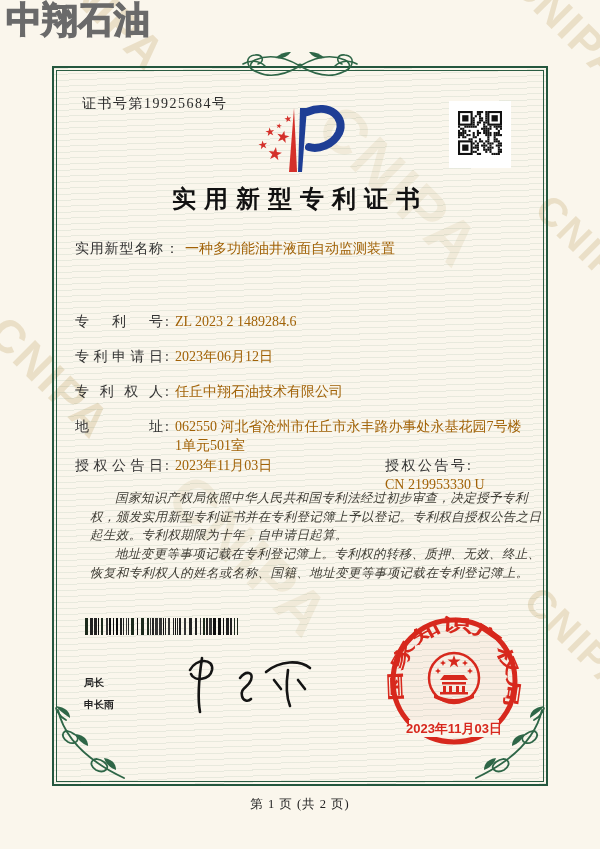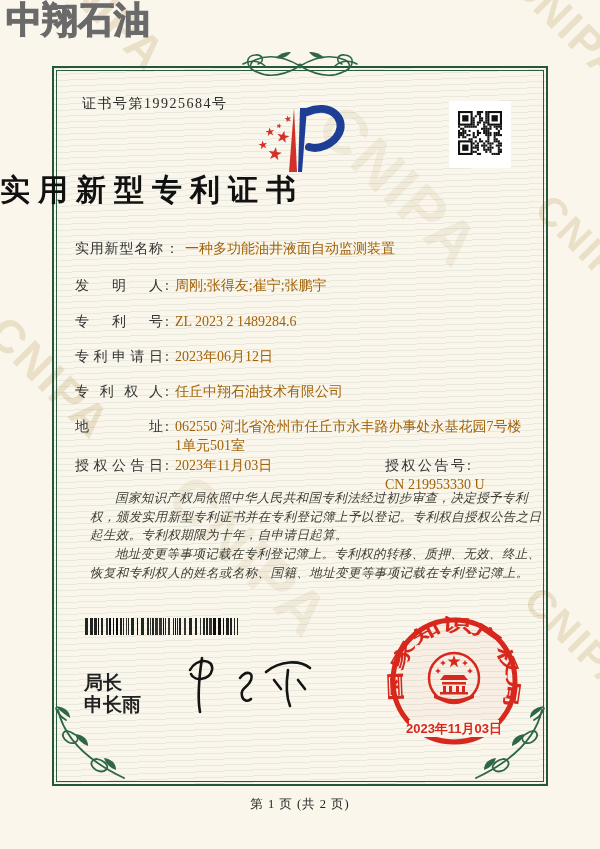--- a/index.html
+++ b/index.html
@@ -33,41 +33,41 @@
   }
   .frame::before {
     content:""; position:absolute; inset:2px; border:1px solid #2a5c42;
   }
   .content { position:absolute; inset:0; z-index:3; }
   .cert-no { position:absolute; left:82px; top:95px; font-size:14px; letter-spacing:1.5px; color:#2b2b2b; }
   .logo-svg { position:absolute; left:252px; top:100px; }
   .qr-box { position:absolute; left:449px; top:101px; width:62px; height:67px; background:#ffffff; }
   .qr-box svg { position:absolute; left:9px; top:10px; }
   .title {
-    position:absolute; left:0; top:170px; width:100%; 
-    font-size:30px; font-weight:700; letter-spacing:8px; color:#111;
+    position:absolute; left:0; top:183px; width:100%; text-align:center;
+    font-size:24px; font-weight:700; letter-spacing:8px; color:#111;
   }
   .field { position:absolute; left:75px; font-size:14px; color:#333; line-height:19px; }
   .f-label {
     display:inline-block; width:88px; text-align:justify; text-align-last:justify;
     vertical-align:top; color:#333;
   }
   .f-colon { display:inline-block; margin:0 6px 0 2px; vertical-align:top; }
   .f-value { display:inline-block; vertical-align:top; color:#a16207; }
   .f-value.addr { width:352px; }
   .grant2 { position:absolute; left:310px; top:0; }
   .para {
     position:absolute; left:90px; width:456px; font-size:12.5px; line-height:18.5px;
     font-style:italic; color:#3e3c34; text-indent:2em; letter-spacing:0.4px;
   }
   .barcode { position:absolute; left:85px; top:618px; }
   .issuer {
     position:absolute; left:84px; top:672px; z-index:3;
     font-family:"Liberation Sans","DejaVu Sans",sans-serif;
-    font-size:19px; font-weight:600; color:#222; line-height:22px;
+    font-size:10px; font-weight:600; color:#222; line-height:22px;
   }
   .signature { position:absolute; left:168px; top:648px; }
   .seal { position:absolute; left:383px; top:612px; }
   .page-ind { position:absolute; left:0; top:768px; width:100%; text-align:center; font-size:12.5px; color:#222; letter-spacing:1px;margin-top:28px; }
   .note-box {
     position:absolute; left:224px; top:852px; width:154px; height:34px; z-index:3;
     background:#fefdf8; text-align:center; padding-top:8px;
     font-style:italic; font-size:13px; color:#000000; letter-spacing:2px;
   }
   .orn { position:absolute; z-index:4; }
@@ -314,23 +314,20 @@
           <rect x="37.714285714285715" y="41.904761904761905" width="2.0952380952380953" height="2.0952380952380953" fill="#111"></rect>
           <rect x="39.80952380952381" y="41.904761904761905" width="2.0952380952380953" height="2.0952380952380953" fill="#111"></rect>
         </svg>
     </div>
 
     <div class="title">实用新型专利证书</div>
 
     <div class="field" style="top:239px;">
       <span class="f-label">实用新型名称</span><span class="f-colon">：</span><span class="f-value">一种多功能油井液面自动监测装置</span>
     </div>
-    <div class="field" style="top:276px;">
-      <span class="f-label">发明人</span><span class="f-colon">:</span><span class="f-value">周刚;张得友;崔宁;张鹏宇</span>
-    </div>
     <div class="field" style="top:312px;">
       <span class="f-label">专利号</span><span class="f-colon">:</span><span class="f-value">ZL 2023 2 1489284.6</span>
     </div>
     <div class="field" style="top:347px;">
       <span class="f-label">专利申请日</span><span class="f-colon">:</span><span class="f-value">2023年06月12日</span>
     </div>
     <div class="field" style="top:382px;">
       <span class="f-label">专利权人</span><span class="f-colon">:</span><span class="f-value">任丘中翔石油技术有限公司</span>
     </div>
     <div class="field" style="top:417px;">

